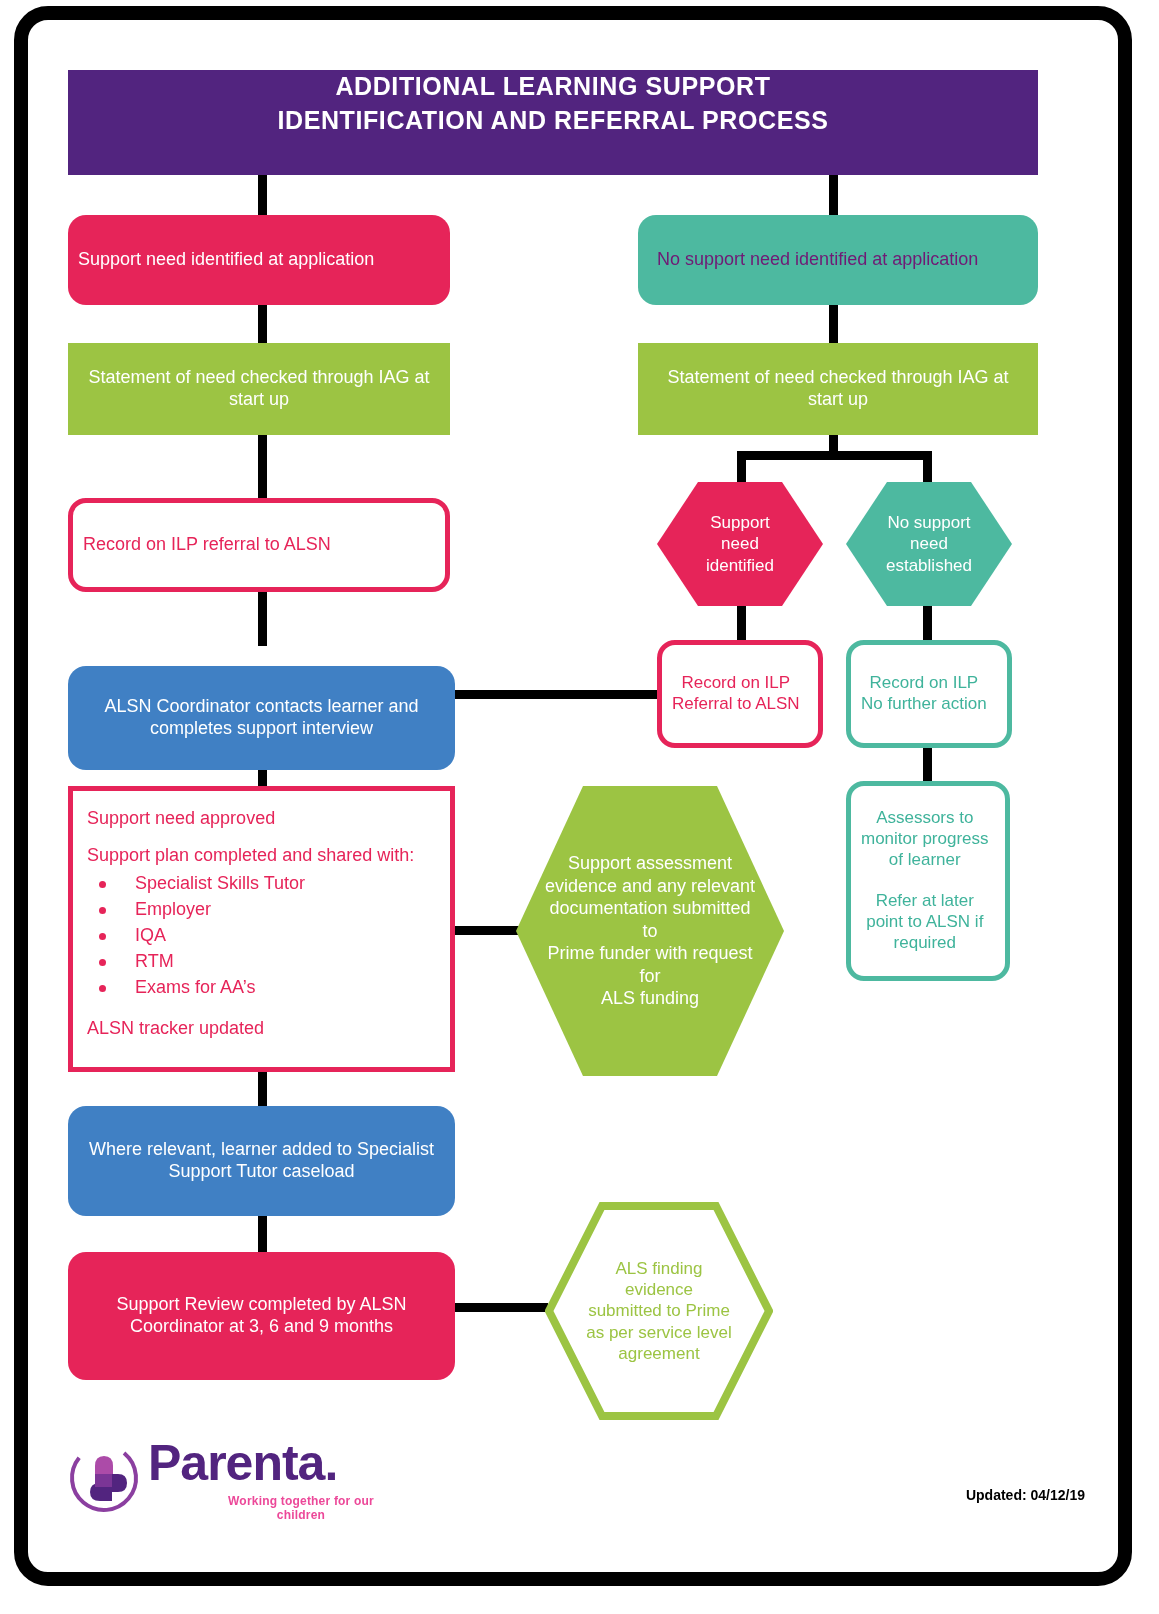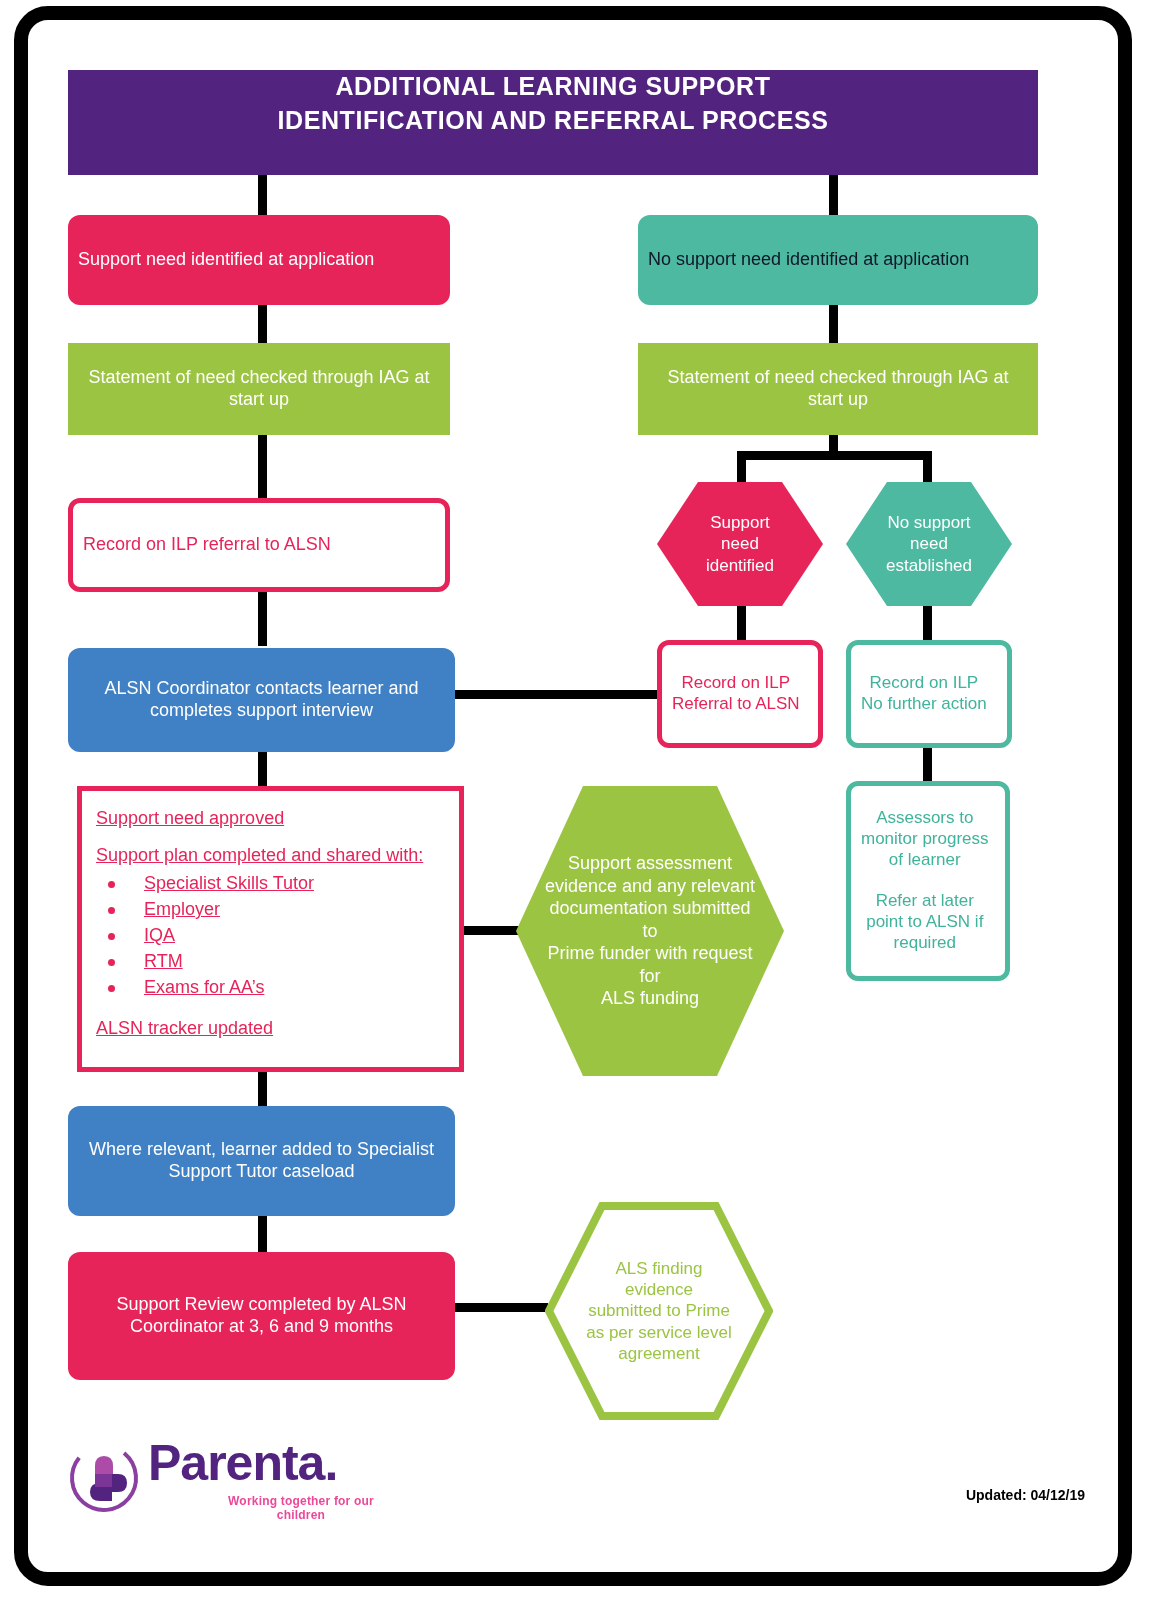--- a/index.html
+++ b/index.html
@@ -39,28 +39,28 @@
     color:#ffffff;
     font-weight:bold;
     font-size:25px;
     letter-spacing:0.6px;
     line-height:1.34;
   }
 
   
   .fill-pink{background:#E62459;color:#ffffff;}
   .fill-green{background:#9CC443;color:#ffffff;}
-  .fill-teal{background:#4DB9A0;color:#0f172a;}
+  .fill-teal{background:#4DB9A0;color:#701a75;padding-left:9px;}
   .fill-blue{background:#4080C4;color:#ffffff;}
 
   
   .out-pink{background:#ffffff;color:#E62459;border:5px solid #E62459;}
   .out-teal{background:#ffffff;color:#3FB39B;border:5px solid #4DB9A0;}
 
-  .r-lg{border-radius:12px;}
+  .r-lg{border-radius:18px;}
   .r-sq{border-radius:0;}
 
   
   .conn{position:absolute;background:#000000;}
 
   
   .hex{position:absolute;}
   .hex svg{display:block;width:100%;height:100%;}
   .hex .hextext{
     position:absolute;left:0;top:0;width:100%;height:100%;
@@ -159,25 +159,25 @@
   </div>
 
   <div class="node fill-green r-sq" style="left:68px;top:343px;width:382px;height:92px;font-size:18px;">
     <span class="txt">Statement of need checked through IAG at start up</span>
   </div>
 
   <div class="node out-pink r-lg" style="left:68px;top:498px;width:382px;height:94px;font-size:18px;">
     <span class="txt">Record on ILP referral to ALSN</span>
   </div>
 
-  <div class="node fill-blue r-lg" style="left:68px;top:648px;width:387px;height:104px;font-size:18px;">
+  <div class="node fill-blue r-lg" style="left:68px;top:666px;width:387px;height:104px;font-size:18px;">
     <span class="txt">ALSN Coordinator contacts learner and completes support interview</span>
   </div>
 
-  <div id="support-plan-box" style="left:77px;top:786px;width:387px;height:286px;text-decoration:underline;">
+  <div id="support-plan-box" style="left:68px;top:786px;width:387px;height:286px;">
     <div class="line">Support need approved</div>
     <div class="line" style="margin-bottom:5px;">Support plan completed and shared with:</div>
     <ul>
       <li>Specialist Skills Tutor</li>
       <li>Employer</li>
       <li>IQA</li>
       <li>RTM</li>
       <li>Exams for AA’s</li>
     </ul>
     <div class="tracker">ALSN tracker updated</div>

